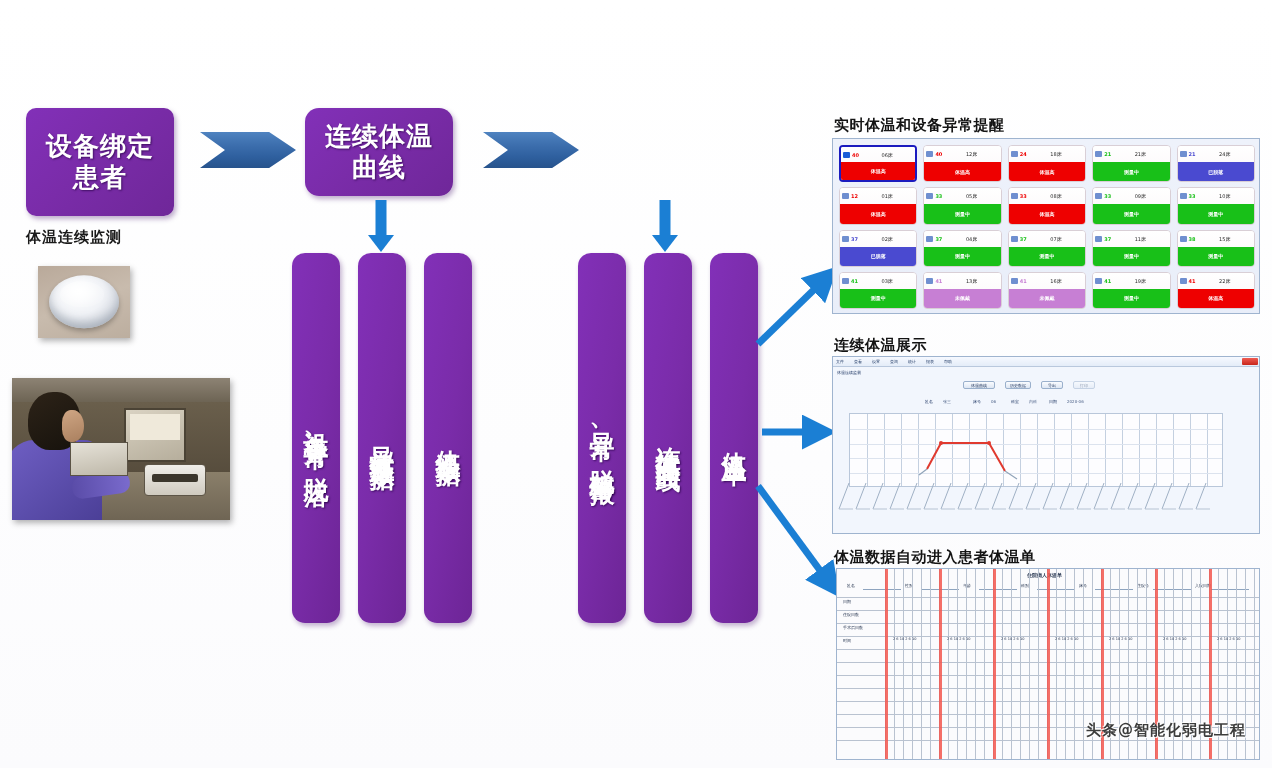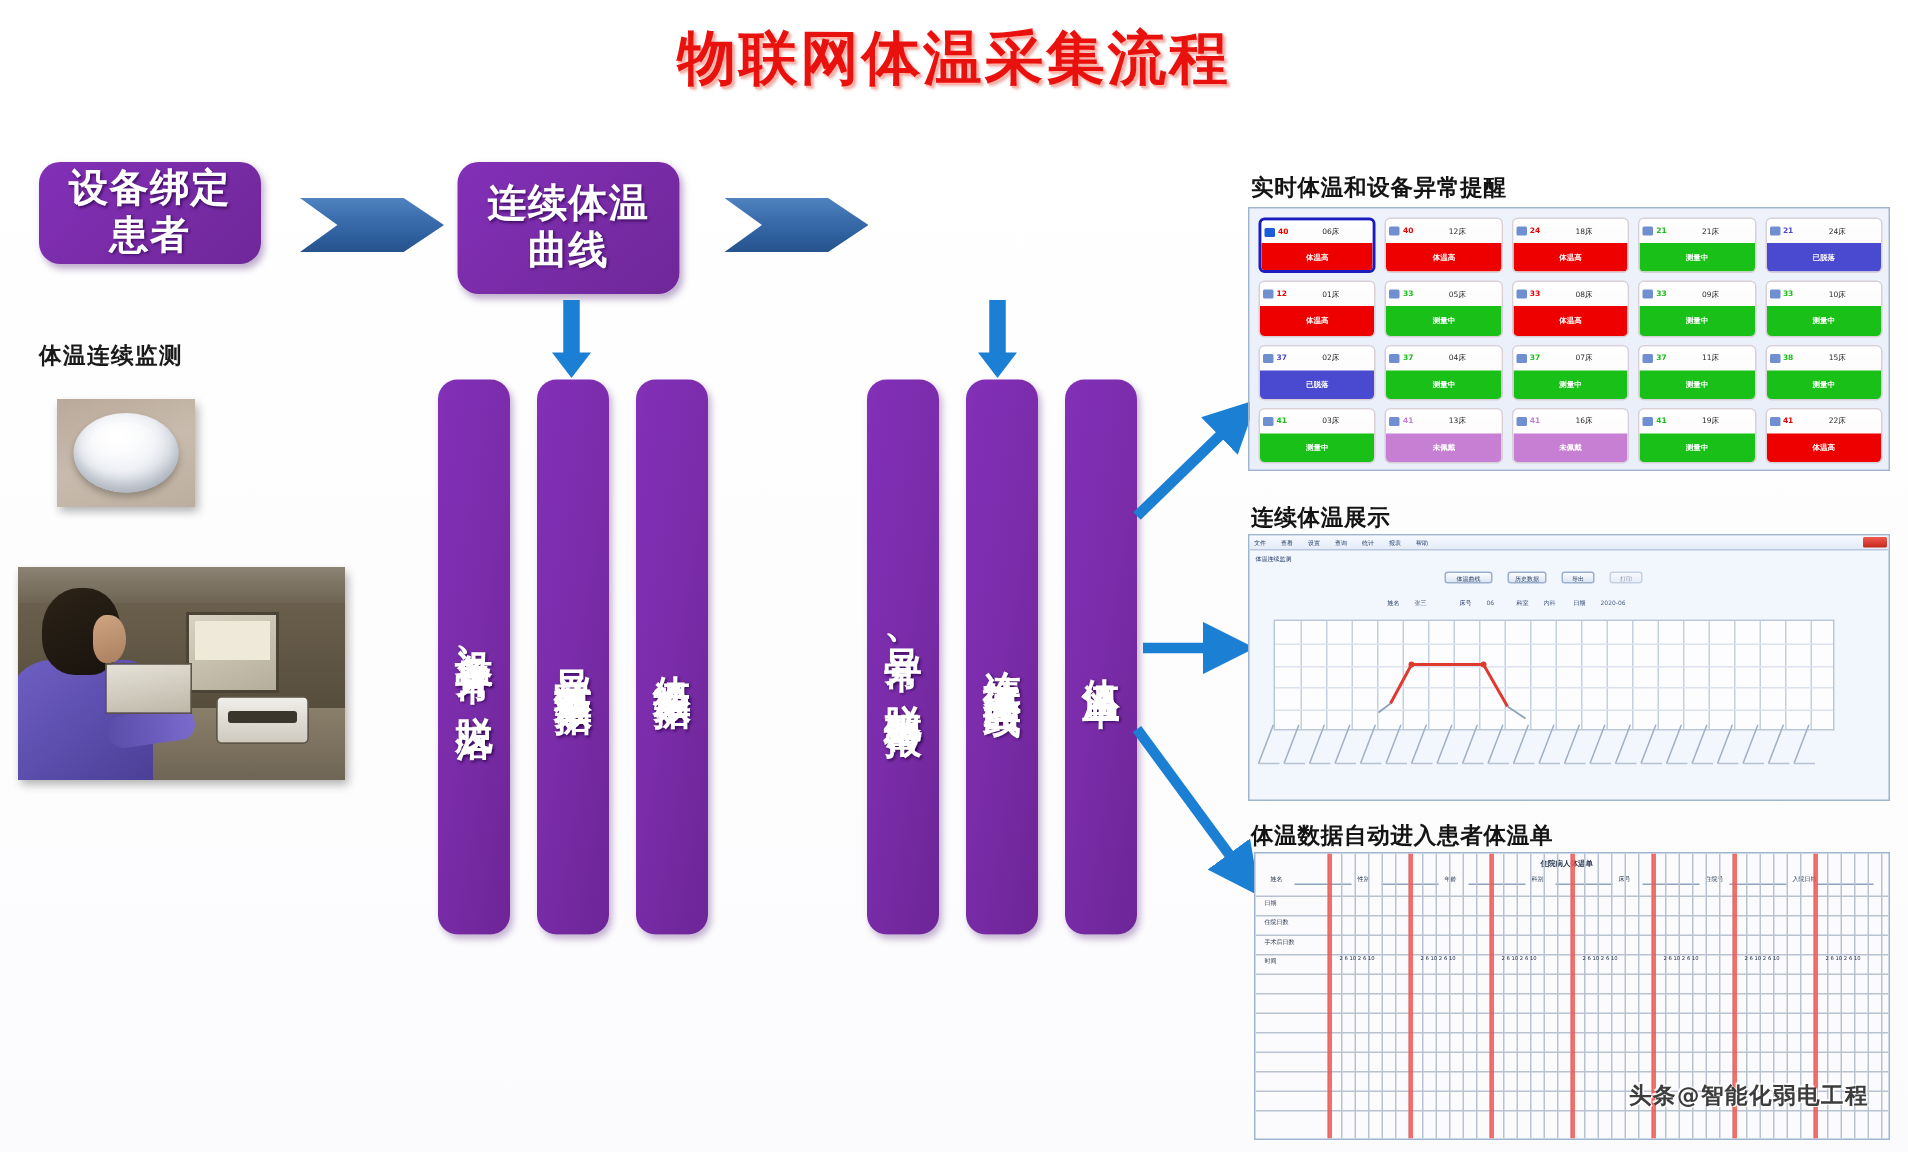--- a/index.html
+++ b/index.html
@@ -160,23 +160,22 @@
     font-size:15px; font-weight:bold; color:#3c3c3c;
     text-shadow: 1px 1px 0 rgba(255,255,255,.95), -1px -1px 0 rgba(255,255,255,.85);
     letter-spacing:1px;
   }
 </style>
 </head>
 <body>
 
 <div id="root">
 
-  <div class="title">物联网体温采集流程</div>
-
-  <div class="pbox top" style="left:26px; top:108px; width:148px; height:68px;">
+
+  <div class="pbox top" style="left:26px; top:108px; width:148px; height:108px;border-radius:10px;">
     <span>设备绑定患者</span>
   </div>
 
   <div class="chev" style="left:200px; top:132px; width:96px; height:36px;"></div>
 
   <div class="pbox top" style="left:305px; top:108px; width:148px; height:88px;">
     <span>连续体温曲线</span>
   </div>
 
   <div class="chev" style="left:483px; top:132px; width:96px; height:36px;"></div>

